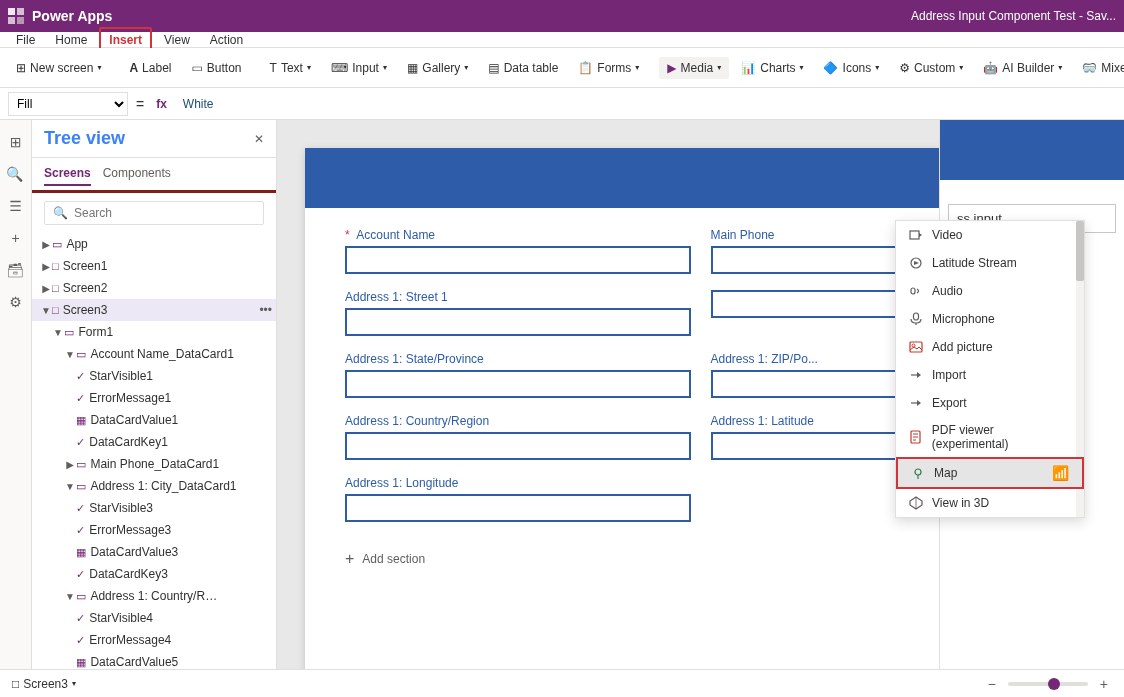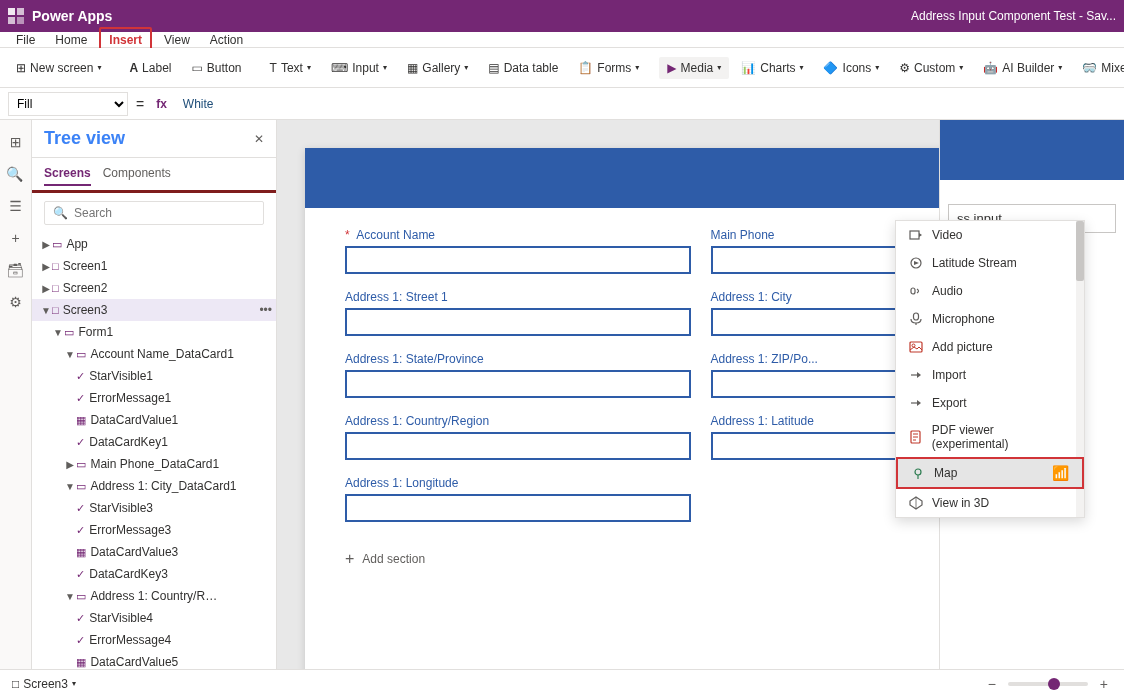--- a/index.html
+++ b/index.html
@@ -434,21 +434,20 @@
               <div class="field-input"></div>
             </div>
           </div>
 
           <div class="form-row">
             <div class="form-field">
               <div class="field-label">Address 1: Street 1</div>
               <div class="field-input"></div>
             </div>
             <div class="form-field">
-              <div class="field-label">Address 1: City</div>
               <div class="field-input"></div>
             </div>
           </div>
 
           <div class="form-row">
             <div class="form-field">
               <div class="field-label">Address 1: State/Province</div>
               <div class="field-input"></div>
             </div>
             <div class="form-field">

